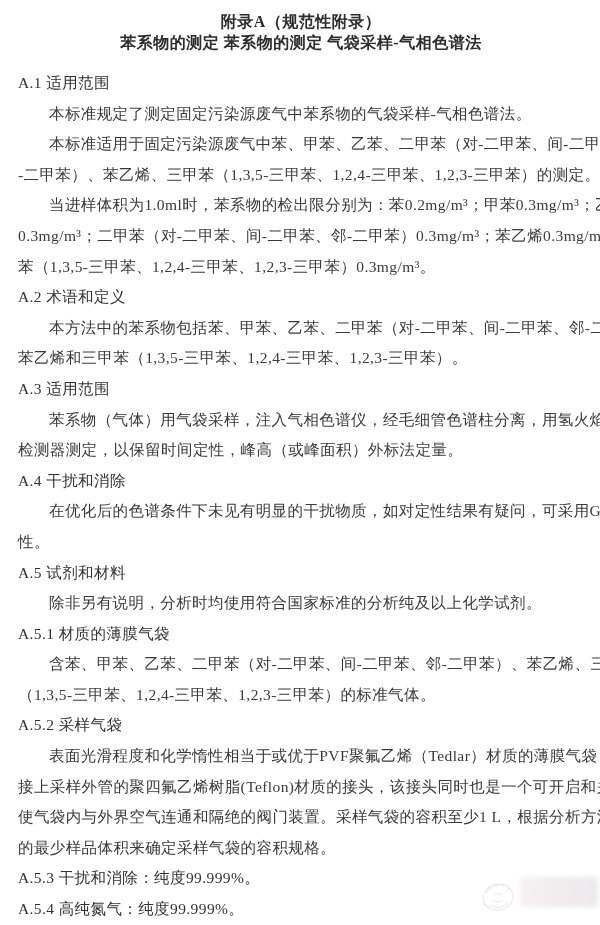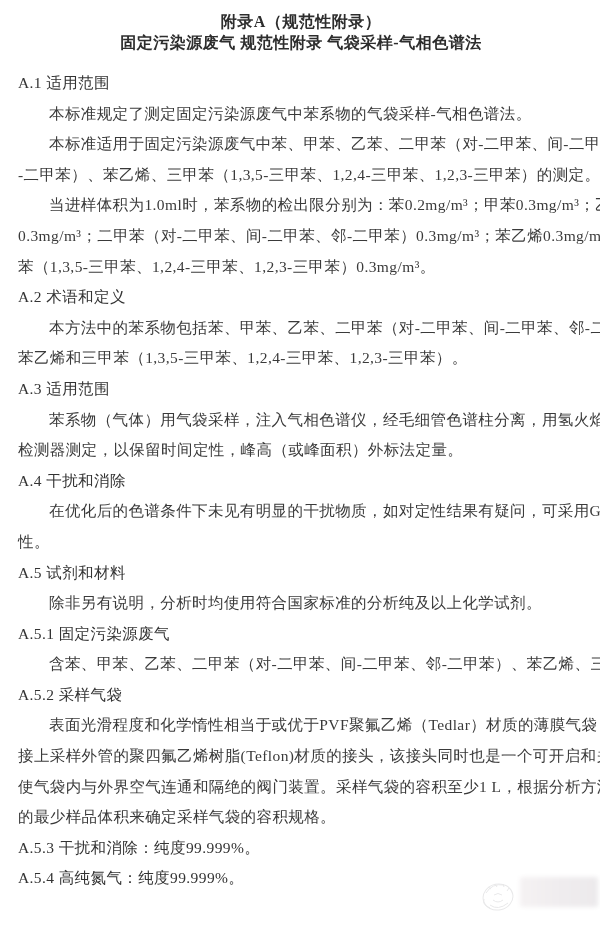--- a/index.html
+++ b/index.html
@@ -50,43 +50,44 @@
     background:linear-gradient(90deg,#f5f2f3 0%,#efecee 55%,#eceaec 100%);
     border-radius:2px;
     filter:blur(2px);
   }
 </style>
 </head>
 <body>
 
 <div id="page">
   <div class="title-line">附录A（规范性附录）</div>
-  <div class="title-line">固定污染源废气 规范性附录 气袋采样-气相色谱法</div>
+  <div class="title-line">苯系物的测定 苯系物的测定 气袋采样-气相色谱法</div>
 
   <div id="doc-body">
       <div class="line heading">A.1 适用范围</div>
       <div class="line para indent">本标准规定了测定固定污染源废气中苯系物的气袋采样-气相色谱法。</div>
       <div class="line para indent fill">本标准适用于固定污染源废气中苯、甲苯、乙苯、二甲苯（对-二甲苯、间-二甲苯、邻</div>
       <div class="line para">-二甲苯）、苯乙烯、三甲苯（1,3,5-三甲苯、1,2,4-三甲苯、1,2,3-三甲苯）的测定。</div>
       <div class="line para indent fill">当进样体积为1.0ml时，苯系物的检出限分别为：苯0.2mg/m³；甲苯0.3mg/m³；乙苯</div>
       <div class="line para fill">0.3mg/m³；二甲苯（对-二甲苯、间-二甲苯、邻-二甲苯）0.3mg/m³；苯乙烯0.3mg/m³；三甲</div>
       <div class="line para">苯（1,3,5-三甲苯、1,2,4-三甲苯、1,2,3-三甲苯）0.3mg/m³。</div>
       <div class="line heading">A.2 术语和定义</div>
       <div class="line para indent fill">本方法中的苯系物包括苯、甲苯、乙苯、二甲苯（对-二甲苯、间-二甲苯、邻-二甲苯）、</div>
       <div class="line para">苯乙烯和三甲苯（1,3,5-三甲苯、1,2,4-三甲苯、1,2,3-三甲苯）。</div>
       <div class="line heading">A.3 适用范围</div>
       <div class="line para indent fill">苯系物（气体）用气袋采样，注入气相色谱仪，经毛细管色谱柱分离，用氢火焰离子化</div>
       <div class="line para">检测器测定，以保留时间定性，峰高（或峰面积）外标法定量。</div>
       <div class="line heading">A.4 干扰和消除</div>
       <div class="line para indent fill">在优化后的色谱条件下未见有明显的干扰物质，如对定性结果有疑问，可采用GC/MS定</div>
       <div class="line para">性。</div>
       <div class="line heading">A.5 试剂和材料</div>
       <div class="line para indent">除非另有说明，分析时均使用符合国家标准的分析纯及以上化学试剂。</div>
-      <div class="line heading">A.5.1 固定污染源废气</div>
+      <div class="line heading">A.5.1 材质的薄膜气袋</div>
       <div class="line para indent fill">含苯、甲苯、乙苯、二甲苯（对-二甲苯、间-二甲苯、邻-二甲苯）、苯乙烯、三甲苯</div>
+      <div class="line para">（1,3,5-三甲苯、1,2,4-三甲苯、1,2,3-三甲苯）的标准气体。</div>
       <div class="line heading">A.5.2 采样气袋</div>
       <div class="line para indent fill">表面光滑程度和化学惰性相当于或优于PVF聚氟乙烯（Tedlar）材质的薄膜气袋，有可</div>
       <div class="line para fill">接上采样外管的聚四氟乙烯树脂(Teflon)材质的接头，该接头同时也是一个可开启和关闭，</div>
       <div class="line para fill">使气袋内与外界空气连通和隔绝的阀门装置。采样气袋的容积至少1 L，根据分析方法所需</div>
       <div class="line para">的最少样品体积来确定采样气袋的容积规格。</div>
       <div class="line heading">A.5.3 干扰和消除：纯度99.999%。</div>
       <div class="line heading">A.5.4 高纯氮气：纯度99.999%。</div>
     </div>
 
   <div id="watermark">

